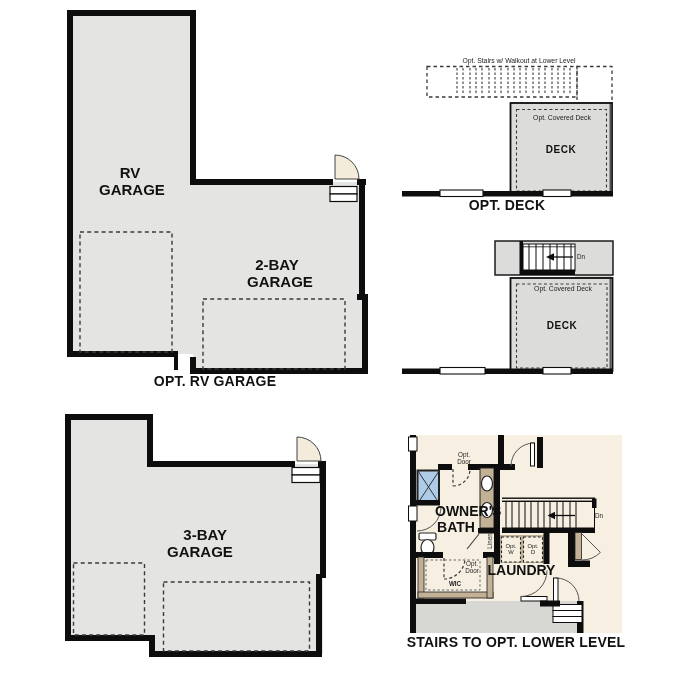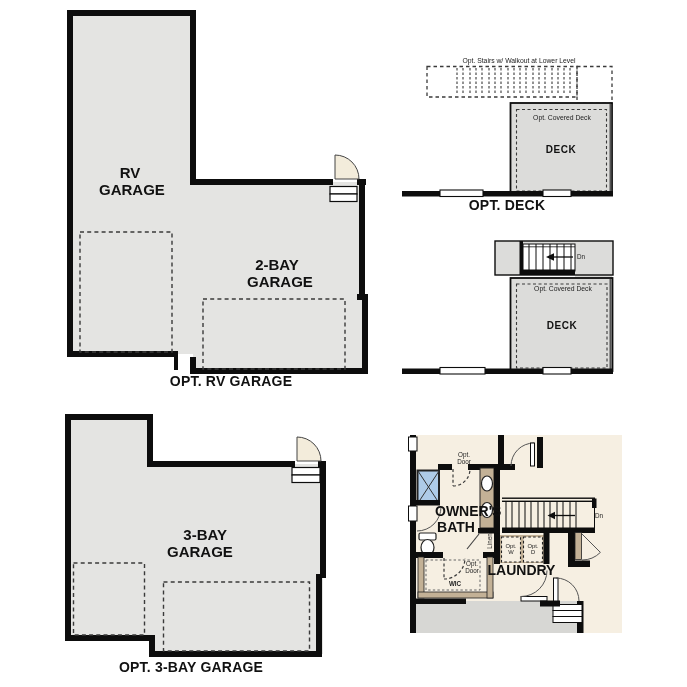--- a/index.html
+++ b/index.html
@@ -219,37 +219,37 @@
     <g>
       <rect x="553.5" y="578" width="4.5" height="23.5" fill="#fff" stroke="#0d0d0d" stroke-width="1"></rect>
       <path d="M556,578 A23,23 0 0 1 579,601" fill="none" stroke="#555" stroke-width="1"></path>
       <rect x="540" y="600.5" width="20" height="6" fill="#0d0d0d"></rect>
     </g>
   </g>
 </svg>
 
   <div class="lbl big wrap" style="left:130px;top:182px;width:62px;">RV GARAGE</div>
   <div class="lbl big wrap" style="left:277px;top:274px;width:60px;">2-BAY GARAGE</div>
-  <div class="lbl cap" style="left:231px;top:382px;">OPT. RV GARAGE</div>
+  <div class="lbl cap" style="left:215px;top:382px;">OPT. RV GARAGE</div>
 
   <div class="lbl sm" style="left:519px;top:61px;">Opt. Stairs w/ Walkout at Lower Level</div>
   <div class="lbl sm" style="left:562px;top:118px;">Opt. Covered Deck</div>
   <div class="lbl med" style="left:561px;top:150px;">DECK</div>
   <div class="lbl cap" style="left:507px;top:206px;">OPT. DECK</div>
 
   <div class="lbl xs" style="left:581px;top:256.5px;">Dn</div>
   <div class="lbl sm" style="left:563px;top:289px;">Opt. Covered Deck</div>
   <div class="lbl med" style="left:562px;top:326px;">DECK</div>
 
   <div class="lbl big wrap" style="left:197px;top:544px;width:60px;text-align:right;">3-BAY GARAGE</div>
-  <div class="lbl cap" style="left:191px;top:668px;">OPT. 3-BAY GARAGE</div>
 
   <div class="lbl xs wrap" style="left:464px;top:458px;width:18px;">Opt. Door</div>
   <div class="lbl sub wrap" style="left:456px;top:520px;width:42px;">OWNER'S BATH</div>
   <div class="lbl xs vert" style="left:490px;top:541px;">Linen</div>
   <div class="lbl xs" style="left:599px;top:516px;">Dn</div>
   <div class="lbl xxs wrap" style="left:511px;top:549px;width:15px;">Opt. W</div>
   <div class="lbl xxs wrap" style="left:533px;top:549px;width:15px;">Opt. D</div>
   <div class="lbl sub" style="left:521.5px;top:571px;">LAUNDRY</div>
   <div class="lbl xs wrap" style="left:472px;top:567px;width:19px;">Opt. Door</div>
   <div class="lbl xs" style="left:455px;top:584px;font-weight:bold;">WIC</div>
+  <div class="lbl cap" style="left:516px;top:643px;">STAIRS TO OPT. LOWER LEVEL</div>
 
 </div>
 
 </body></html>

